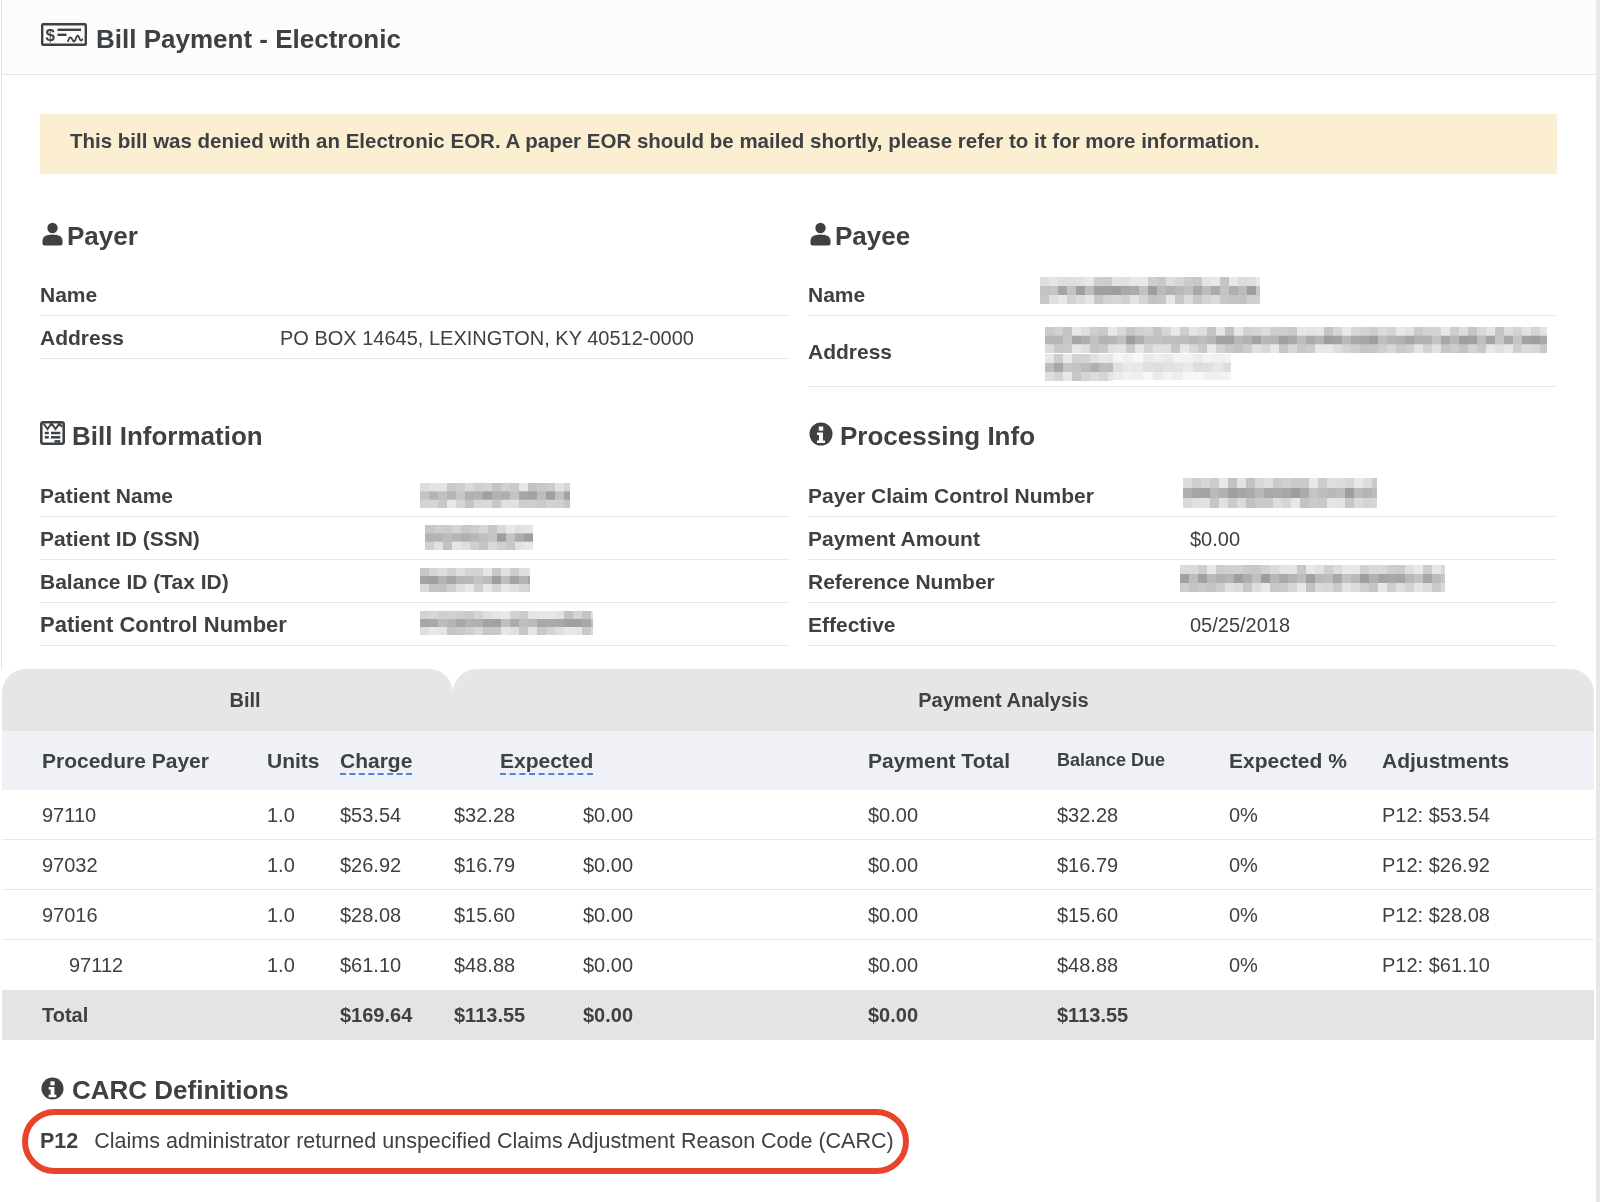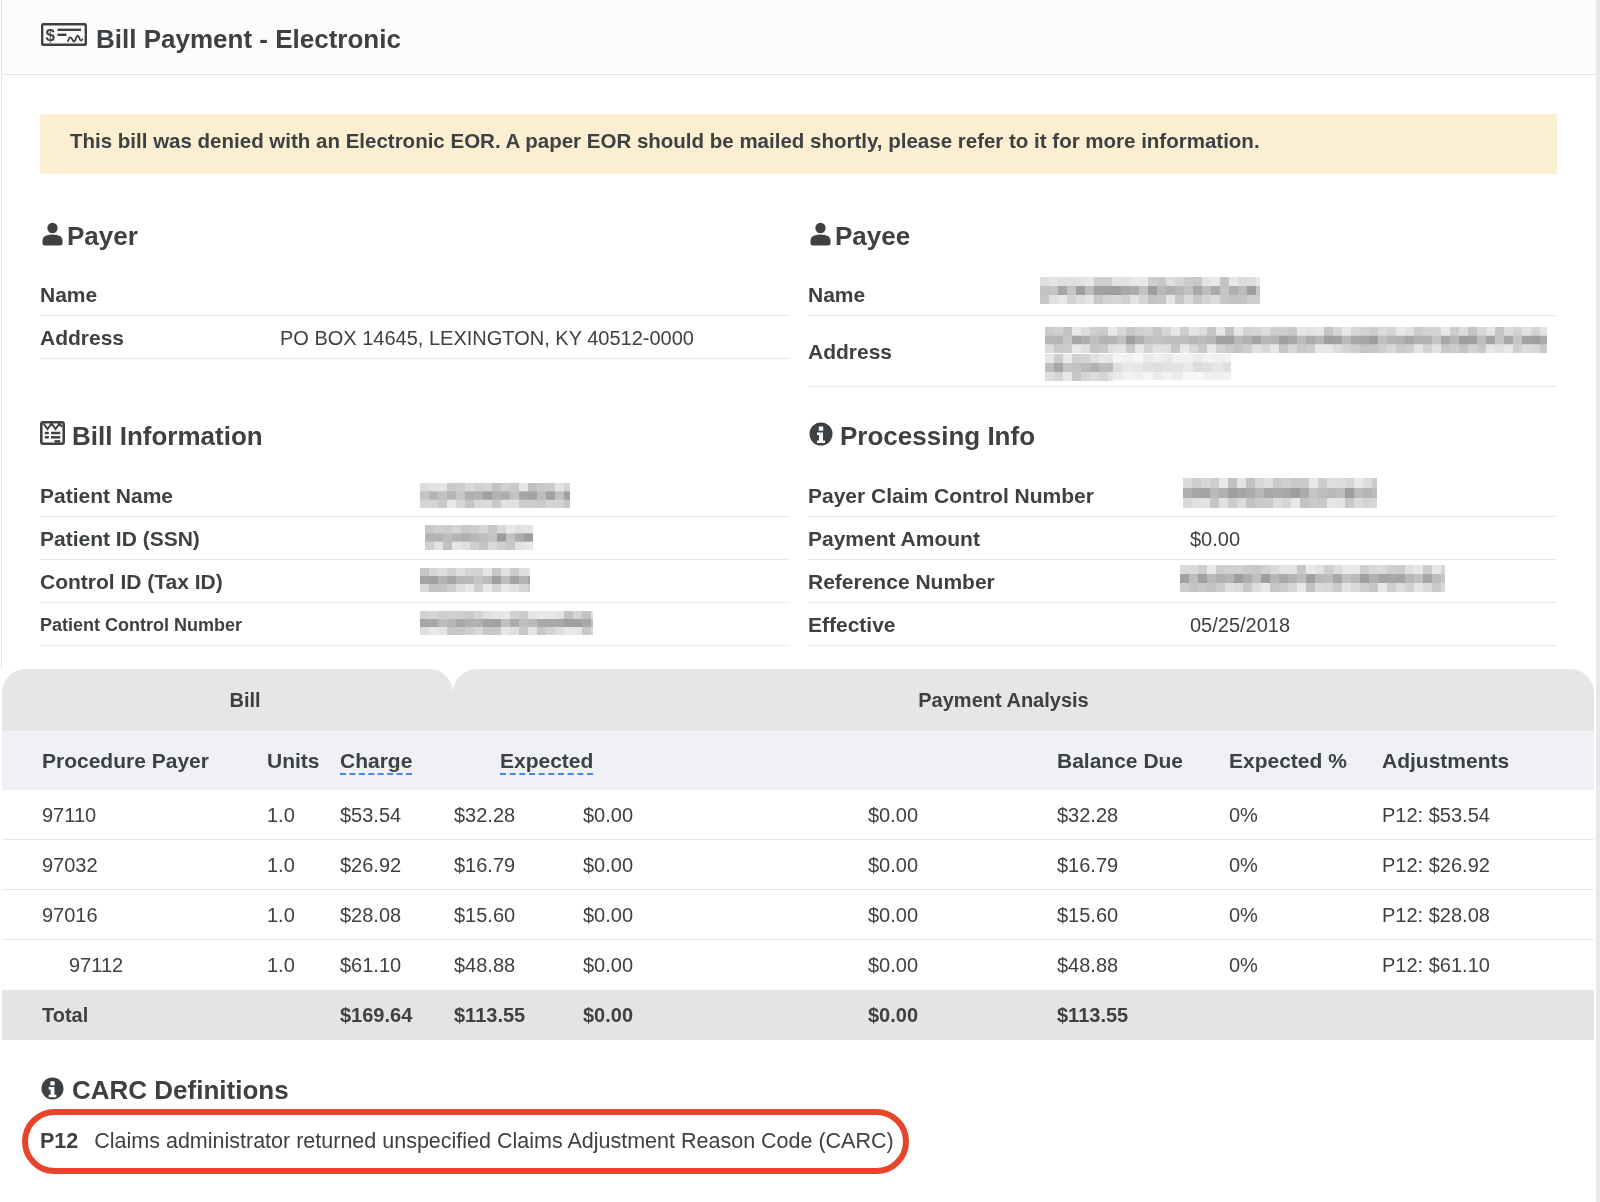--- a/index.html
+++ b/index.html
@@ -377,25 +377,25 @@
 <div class="h2" style="left:72px;top:421px;">Bill Information</div>
 <div style="position:absolute;left:40px;top:475px;width:750px;height:42px;border-bottom:1px solid #e9e9e9;">
 <div style="position:absolute;left:0;top:0;height:42px;line-height:42px;font-weight:bold;font-size:21px;">Patient Name</div>
 <div style="position:absolute;left:380px;top:0;height:42px;line-height:42px;"></div>
 </div>
 <div style="position:absolute;left:40px;top:518px;width:750px;height:42px;border-bottom:1px solid #e9e9e9;">
 <div style="position:absolute;left:0;top:0;height:42px;line-height:42px;font-weight:bold;font-size:21px;">Patient ID (SSN)</div>
 <div style="position:absolute;left:380px;top:0;height:42px;line-height:42px;"></div>
 </div>
 <div style="position:absolute;left:40px;top:561px;width:750px;height:42px;border-bottom:1px solid #e9e9e9;">
-<div style="position:absolute;left:0;top:0;height:42px;line-height:42px;font-weight:bold;font-size:21px;">Control ID (Tax ID)</div>
+<div style="position:absolute;left:0;top:0;height:42px;line-height:42px;font-weight:bold;font-size:21px;">Balance ID (Tax ID)</div>
 <div style="position:absolute;left:380px;top:0;height:42px;line-height:42px;"></div>
 </div>
 <div style="position:absolute;left:40px;top:604px;width:750px;height:42px;border-bottom:1px solid #e9e9e9;">
-<div style="position:absolute;left:0;top:0;height:42px;line-height:42px;font-weight:bold;font-size:18px;">Patient Control Number</div>
+<div style="position:absolute;left:0;top:0;height:42px;line-height:42px;font-weight:bold;font-size:22px;">Patient Control Number</div>
 <div style="position:absolute;left:380px;top:0;height:42px;line-height:42px;"></div>
 </div>
 <svg style="position:absolute;left:420px;top:483px" width="150" height="25" viewBox="0 0 150 25">
     <rect x="0" y="0.0" width="9" height="8.8" fill="rgb(220,220,220)"></rect>
     <rect x="9" y="0.0" width="9" height="8.8" fill="rgb(227,227,227)"></rect>
     <rect x="18" y="0.0" width="9" height="8.8" fill="rgb(228,228,228)"></rect>
     <rect x="27" y="0.0" width="9" height="8.8" fill="rgb(201,201,201)"></rect>
     <rect x="36" y="0.0" width="9" height="8.8" fill="rgb(205,205,205)"></rect>
     <rect x="45" y="0.0" width="9" height="8.8" fill="rgb(218,218,218)"></rect>
     <rect x="54" y="0.0" width="9" height="8.8" fill="rgb(208,208,208)"></rect>
@@ -772,21 +772,22 @@
 <div style="position:absolute;left:2px;top:669px;width:451px;height:62px;background:#e6e6e6;border-radius:24px 24px 0 0;"></div>
 <div style="position:absolute;left:453px;top:669px;width:1141px;height:62px;background:#e6e6e6;border-radius:24px 24px 0 0;"></div>
 <div style="position:absolute;left:35px;top:669px;width:420px;height:62px;line-height:62px;text-align:center;font-weight:bold;">Bill</div>
 <div style="position:absolute;left:453px;top:669px;width:1101px;height:62px;line-height:62px;text-align:center;font-weight:bold;">Payment Analysis</div>
 
 <div style="position:absolute;left:2px;top:731px;width:1592px;height:59px;background:#eff1f7;">
     <div style="position:absolute;left:40px;top:0;height:59px;line-height:59px;font-weight:bold;font-size:21px;">Procedure Payer</div>
     <div style="position:absolute;left:265px;top:0;height:59px;line-height:59px;font-weight:bold;font-size:21px;">Units</div>
     <div style="position:absolute;left:338px;top:0;height:59px;line-height:59px;font-weight:bold;font-size:21px;"><span style="border-bottom:2.5px dashed #4a86e8;padding-bottom:1px;">Charge</span></div>
     <div style="position:absolute;left:452px;top:0;height:59px;line-height:59px;font-weight:bold;font-size:21px;"><span style="border-bottom:2.5px dashed #4a86e8;padding-bottom:1px;margin-left:46px;">Expected</span></div>
-    <div style="position:absolute;left:1055px;top:0;height:59px;line-height:59px;font-weight:bold;font-size:21px;">Balance Due</div>
+    <div style="position:absolute;left:866px;top:0;height:59px;line-height:59px;font-weight:bold;font-size:21px;">Payment Total</div>
+    <div style="position:absolute;left:1055px;top:0;height:59px;line-height:59px;font-weight:bold;font-size:18px;">Balance Due</div>
     <div style="position:absolute;left:1227px;top:0;height:74px;line-height:59px;font-weight:bold;font-size:21px;">Expected %</div>
     <div style="position:absolute;left:1380px;top:0;height:59px;line-height:59px;font-weight:bold;font-size:21px;">Adjustments</div>
   </div>
 
 <div style="position:absolute;left:2px;top:790px;width:1592px;height:50px;border-bottom:1px solid #e8e8e8;">
     <div style="position:absolute;left:40px;top:0;height:50px;line-height:50px;">97110</div>
     <div style="position:absolute;left:265px;top:0;height:50px;line-height:50px;">1.0</div>
     <div style="position:absolute;left:338px;top:0;height:50px;line-height:50px;">$53.54</div>
     <div style="position:absolute;left:452px;top:0;height:50px;line-height:50px;">$32.28</div>
     <div style="position:absolute;left:581px;top:0;height:50px;line-height:50px;">$0.00</div>

